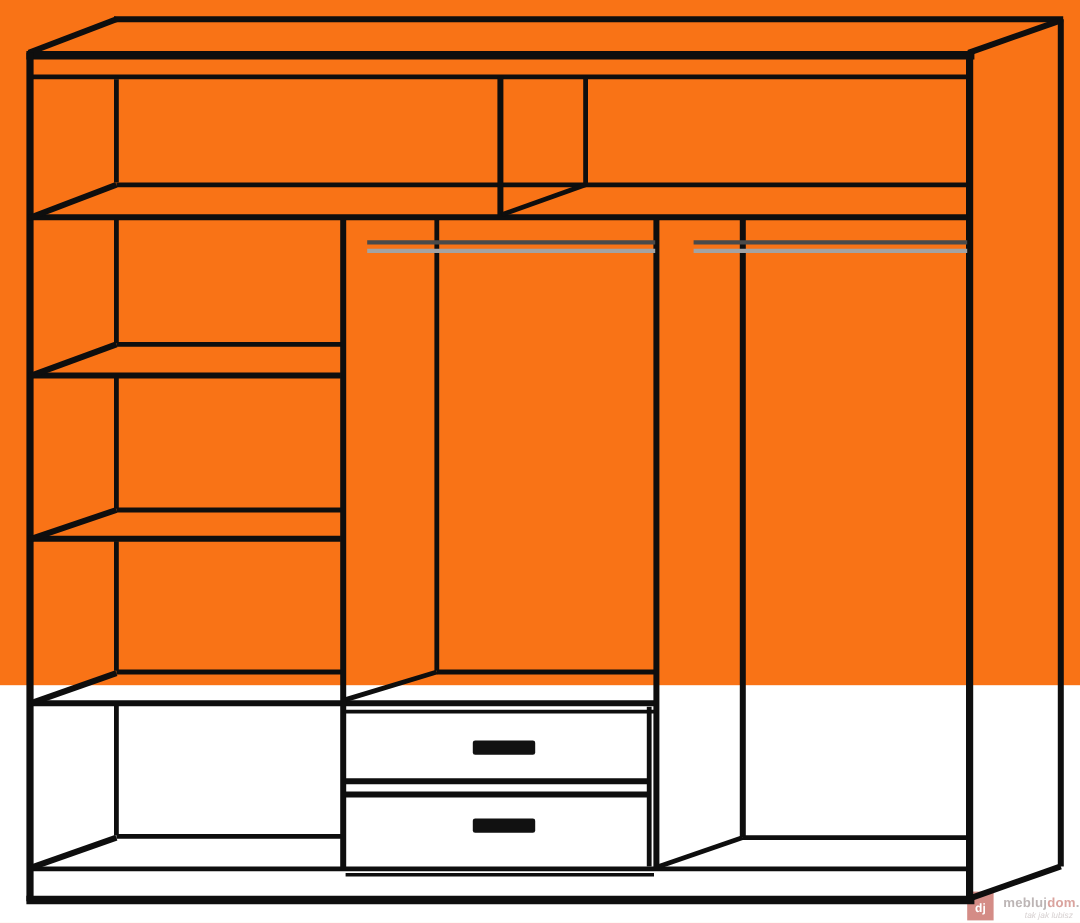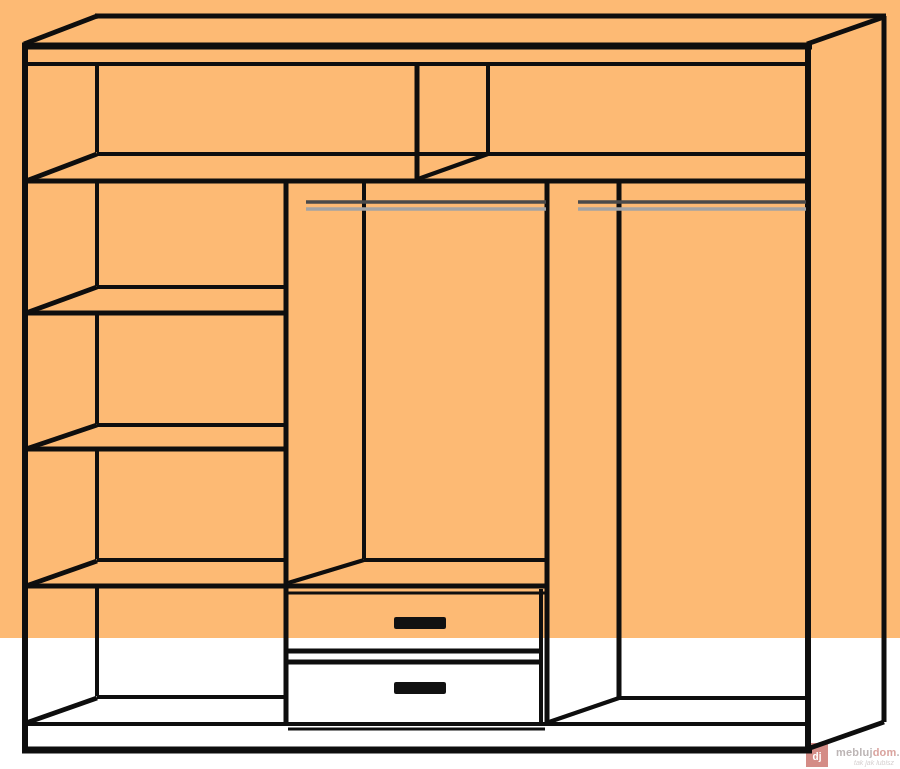--- a/index.html
+++ b/index.html
@@ -7,22 +7,22 @@
     padding: 0;
     background: #ffffff;
     width: 900px;
     height: 769px;
     overflow: hidden;
     font-family: "Liberation Sans", sans-serif;
   }
   .page {
     position: relative;
     width: 900px;
-    height: 638px;
-    background: #fdba74;
+    height: 571px;
+    background: #f97316;
   }
   svg { display: block; }
   .wm-brand {
     font-family: "Liberation Sans", sans-serif;
     font-size: 11px;
     font-weight: bold;
     letter-spacing: 0.2px;
     opacity: 0.9;
   }
   .wm-tagline {

